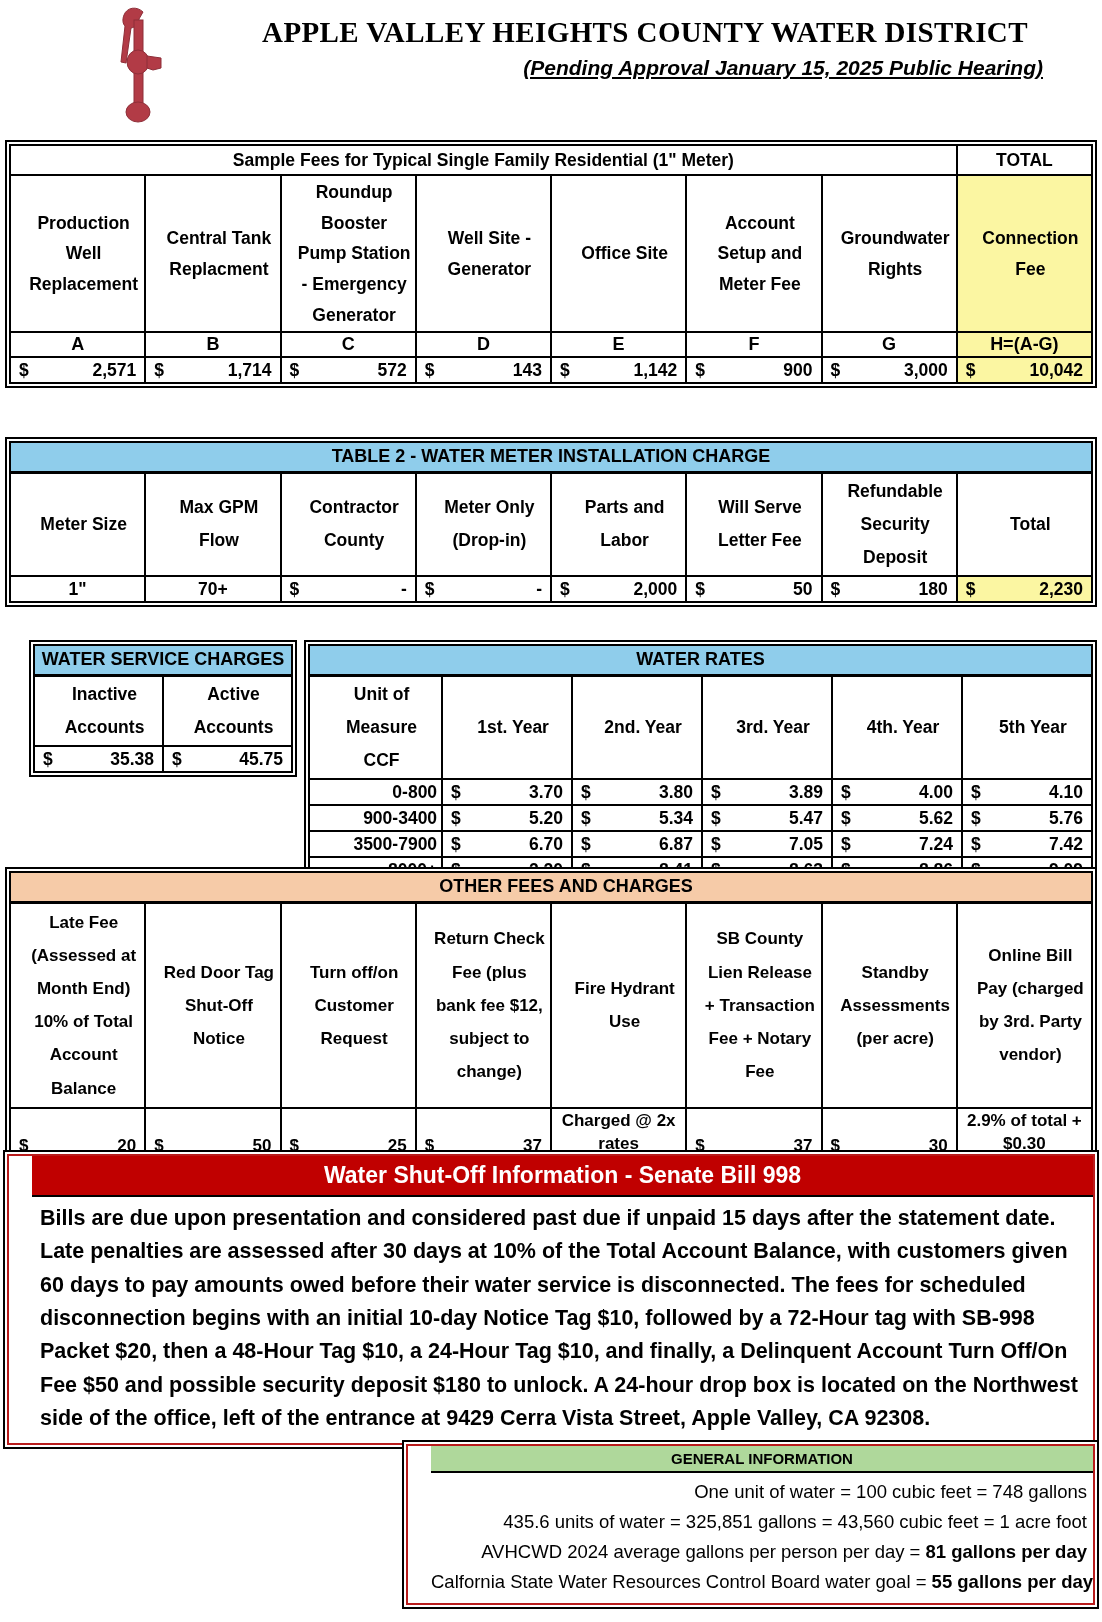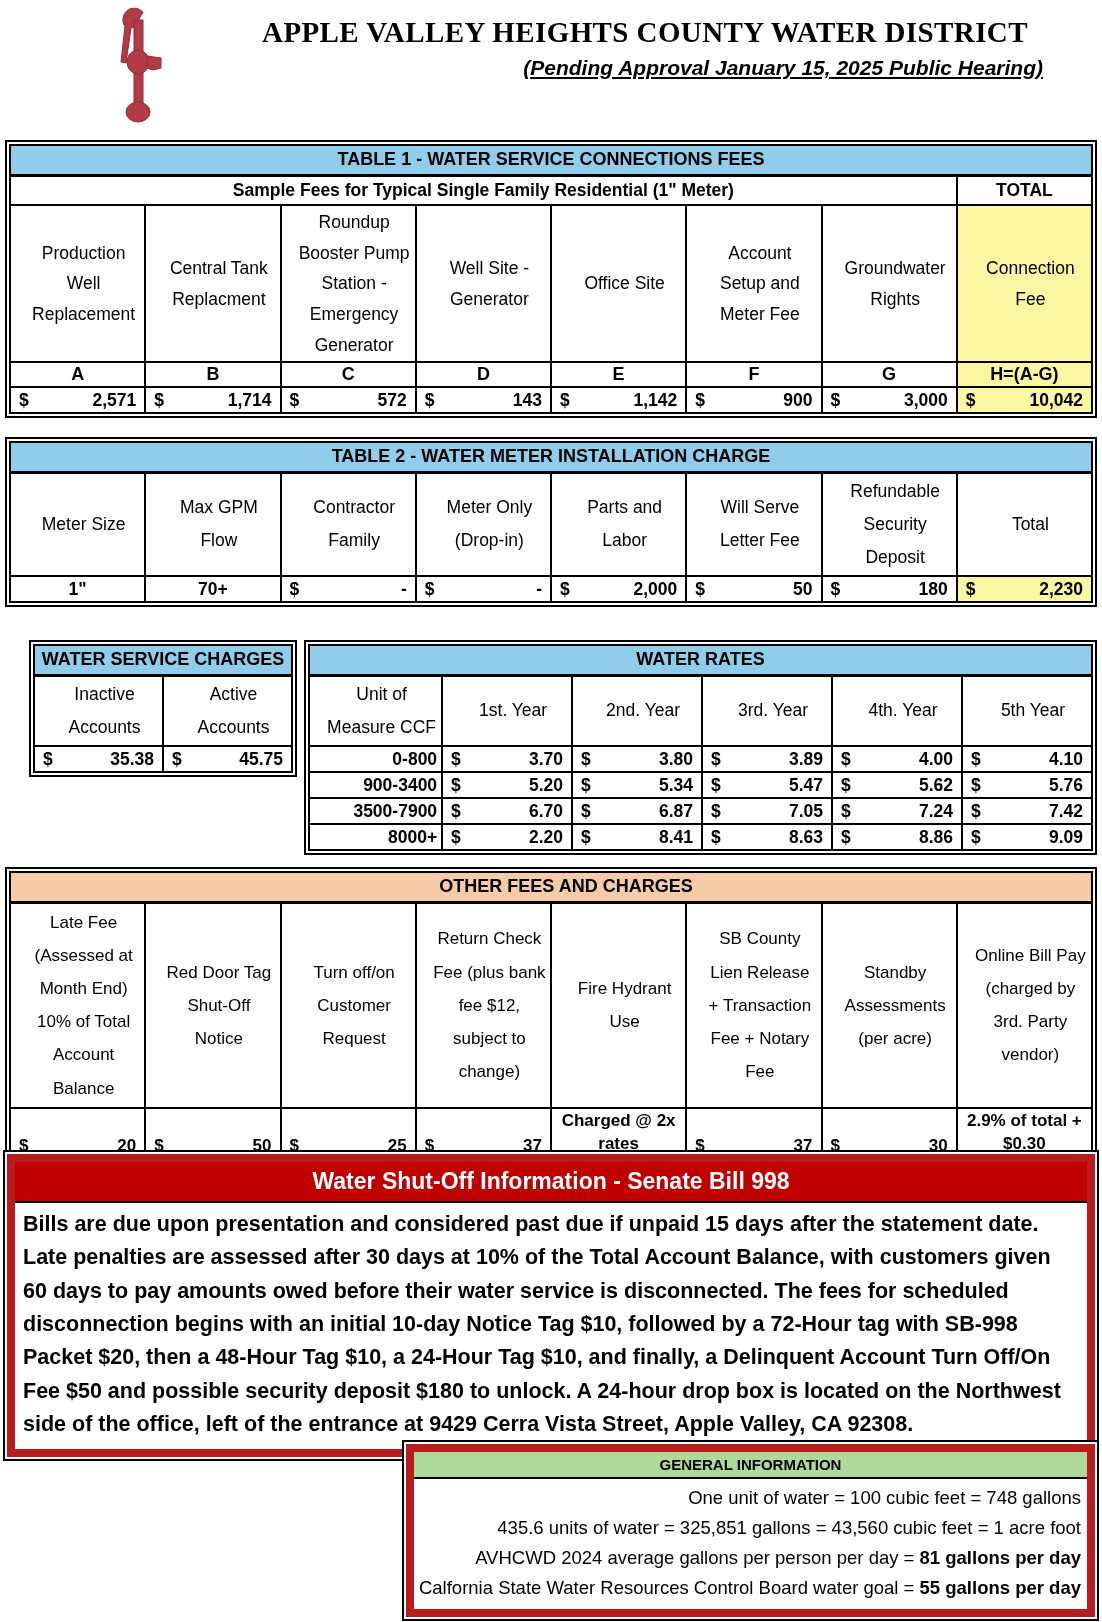--- a/index.html
+++ b/index.html
@@ -14,21 +14,21 @@
   .pending-note{margin-top:7px;text-align:right;padding-right:22px;font-size:21px;font-style:italic;font-weight:700;text-decoration:underline;}
 
   
   .tbl-wrap{border:2px solid #000;padding:2px;background:#fff;box-sizing:border-box;}
   table{border-collapse:collapse;width:100%;table-layout:fixed;}
   th,td{border:2px solid #000;padding:1px 4px;text-align:center;font-weight:700;font-size:17px;overflow:hidden;box-sizing:border-box;}
   .bar{background:#8FCDEB;font-size:18px;height:30px;border-bottom:3px solid #000;}
   .peach{background:#F6CBA8;padding-left:34px;}
   .yellow{background:#FBF6A2;}
   .subrow th{height:30px;font-size:17.5px;}
-  .colheads th{vertical-align:middle;line-height:1.75;font-size:17.5px;font-weight:400;padding-left:16px;}
+  .colheads th{vertical-align:middle;line-height:1.75;font-size:17.5px;font-weight:700;padding-left:16px;}
   .letters td{height:24px;font-size:18px;}
   .vrow td{height:26px;font-size:17.5px;}
   .mc{display:flex;justify-content:space-between;align-items:baseline;padding:0 4px;}
   .mc .amt{text-align:right;}
 
   
   .sec-t1{position:absolute;top:140px;left:5px;width:1092px;}
   .t1-heads th{height:152px;}
   .sec-t2{position:absolute;top:437px;left:5px;width:1092px;}
   .t2-heads th{height:100px;line-height:1.9;}
@@ -36,21 +36,21 @@
   .wsc{width:268px;flex:none;margin-left:24px;}
   .rates{flex:1;}
   .mid-heads th{height:70px;line-height:1.9;}
   .sec-of{position:absolute;top:867px;left:5px;width:1092px;}
   .of-heads th{height:206px;line-height:1.95;font-size:17px;}
   .of-vals td{height:50px;vertical-align:bottom;font-size:17px;}
   .of-vals td.tc{vertical-align:middle;line-height:1.35;}
 
   
   .sec-so{position:absolute;top:1150px;left:3px;width:1096px;}
-  .inner-frame{border:8px solid #b91c1c;}
+  .inner-frame{border:2px solid #b91c1c;padding-left:23px;}
   .redbar{background:#C00000;color:#fff;text-align:center;font-weight:700;font-size:23px;padding:6px 0;border-bottom:2px solid #000;}
   .so-body{padding:5px 8px 8px 8px;font-size:21.5px;font-weight:700;line-height:1.55;text-align:left;}
 
   
   .sec-gi{position:absolute;top:1440px;left:402px;width:697px;}
   .greenbar{background:#AFD89B;text-align:center;font-weight:700;font-size:15px;padding:4px 0;border-bottom:2px solid #000;}
   .gi-lines{padding:4px 6px 6px 0;}
   .gi-line{text-align:right;font-size:18.5px;font-weight:400;line-height:1.62;white-space:nowrap;}
   .gi-line .b{font-weight:700;}
 </style>
@@ -81,23 +81,20 @@
           <col style="width:12.5%">
           <col style="width:12.5%">
           <col style="width:12.5%">
           <col style="width:12.5%">
           <col style="width:12.5%">
           <col style="width:12.5%">
           <col style="width:12.5%">
           <col style="width:12.5%">
         </colgroup>
       <tbody>
-          <tr>
-        <th colspan="8" class="bar">TABLE 1 - WATER SERVICE CONNECTIONS FEES</th>
-      </tr>
       <tr class="subrow">
         <th colspan="7">Sample Fees for Typical Single Family Residential (1" Meter)</th>
         <th>TOTAL</th>
       </tr>
       <tr class="colheads t1-heads">
         <th>Production Well Replacement</th>
         <th>Central Tank Replacment</th>
         <th>Roundup Booster Pump Station - Emergency Generator</th>
         <th>Well Site - Generator</th>
         <th>Office Site</th>
@@ -181,21 +178,21 @@
           <col style="width:12.5%">
           <col style="width:12.5%">
         </colgroup>
       <tbody>
           <tr>
         <th colspan="8" class="bar">TABLE 2 - WATER METER INSTALLATION CHARGE</th>
       </tr>
       <tr class="colheads t2-heads">
         <th>Meter Size</th>
         <th>Max GPM Flow</th>
-        <th>Contractor Family</th>
+        <th>Contractor County</th>
         <th>Meter Only (Drop-in)</th>
         <th>Parts and Labor</th>
         <th>Will Serve Letter Fee</th>
         <th>Refundable Security Deposit</th>
         <th>Total</th>
       </tr>
       <tr class="vrow">
         <td>1"</td>
         <td>70+</td>
         <td>

